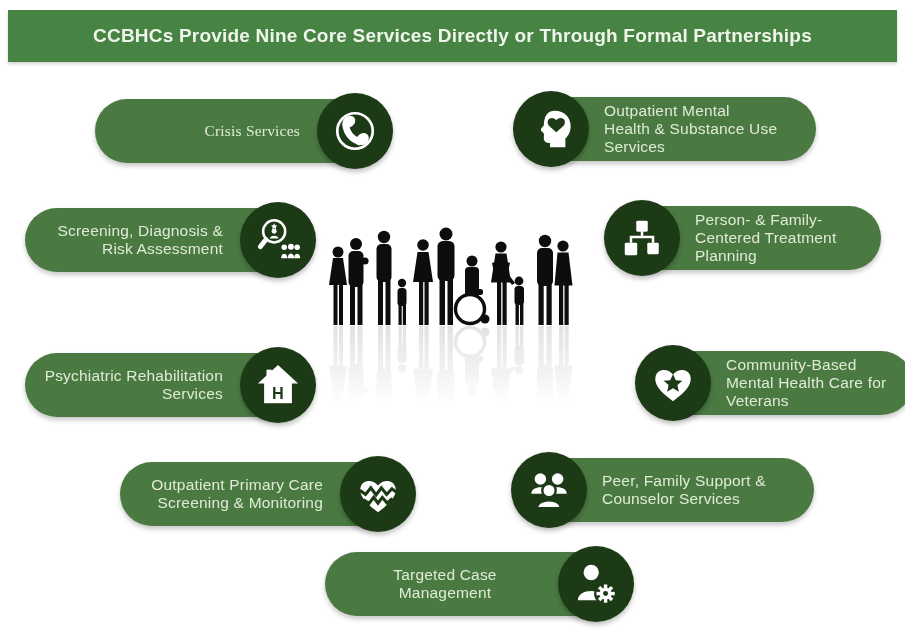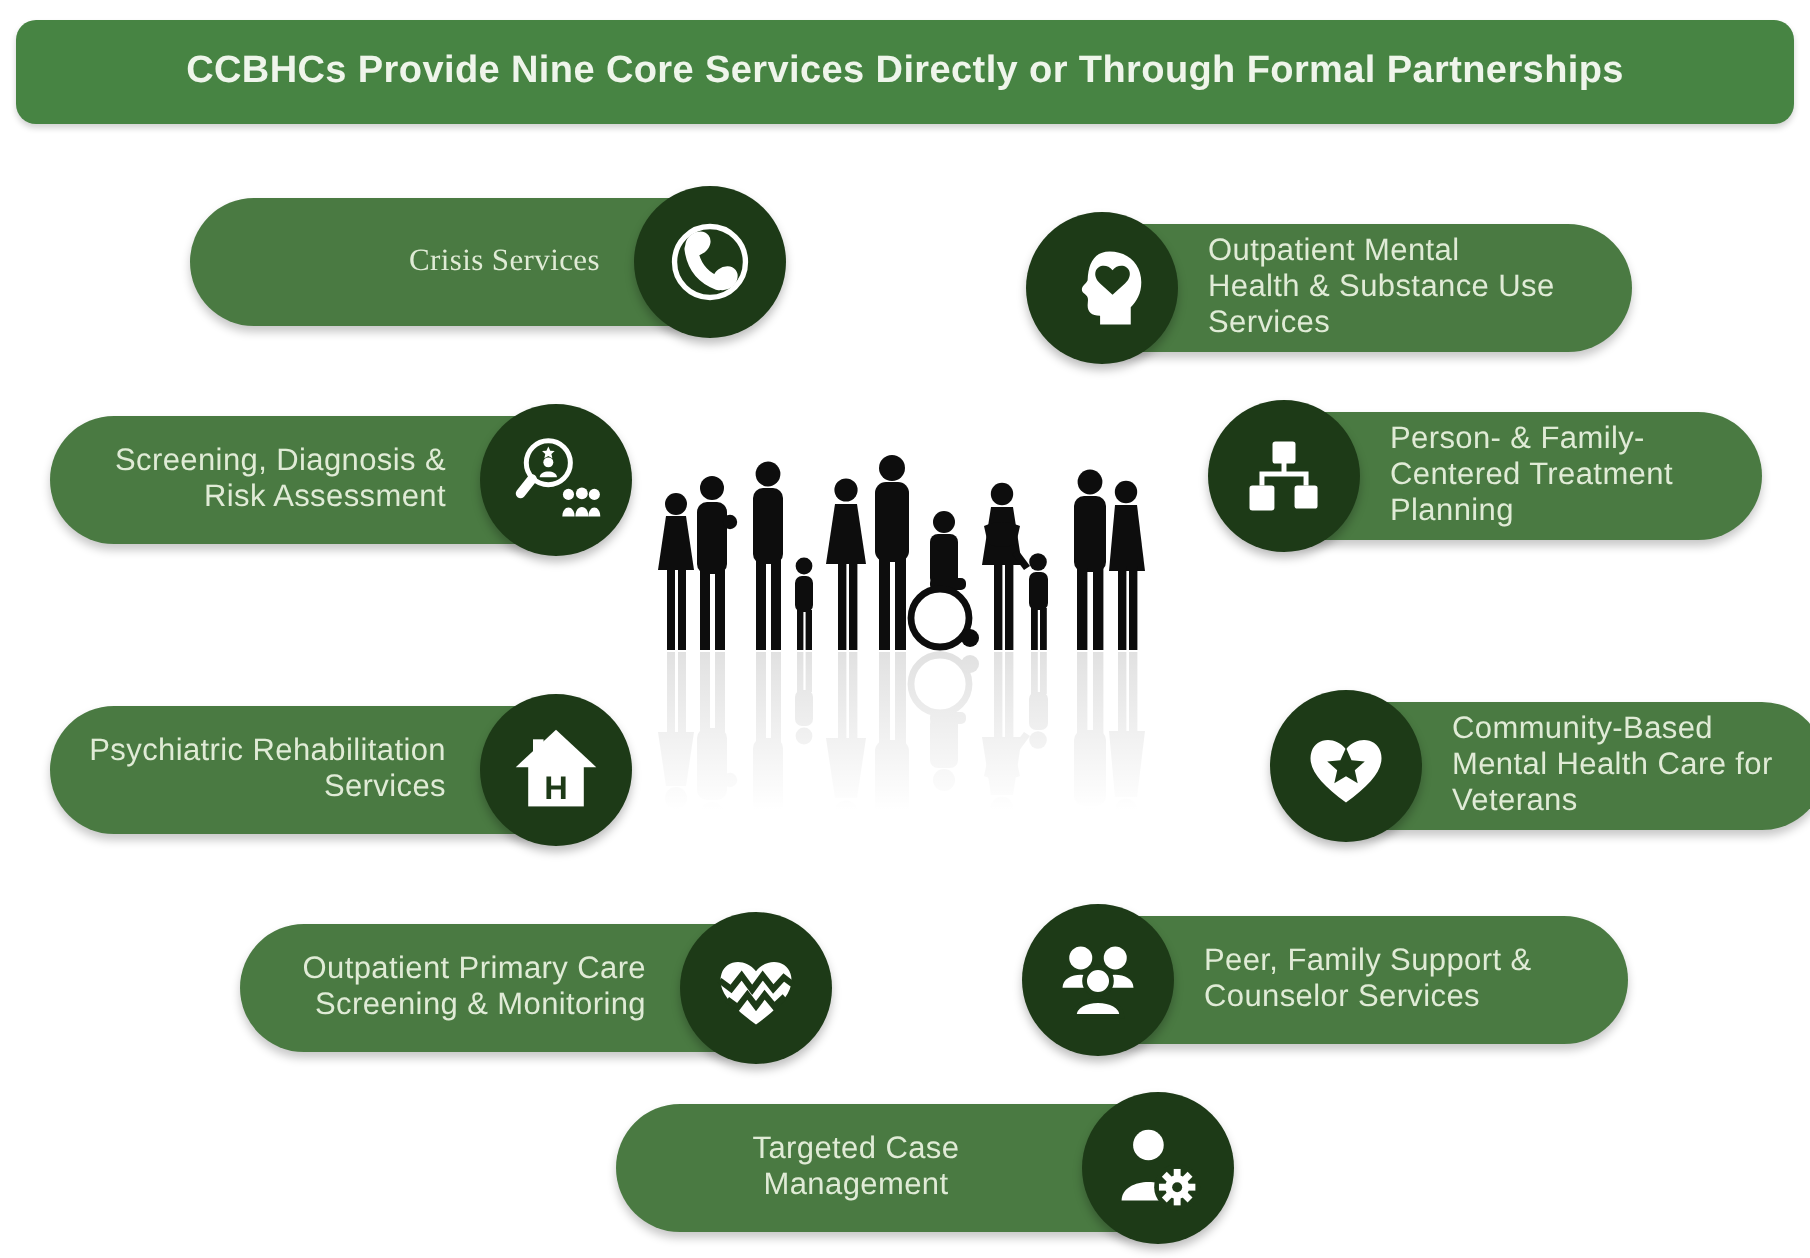--- a/index.html
+++ b/index.html
@@ -3,21 +3,20 @@
 <meta charset="utf-8">
 <style>
   * { margin: 0; padding: 0; box-sizing: border-box; }
   body { background: #ffffff; font-family: "Liberation Sans", sans-serif; }
   .canvas { position: relative; width: 905px; height: 629px; background: #fff; overflow: hidden; }
 
   .header {
     position: absolute; left: 8px; top: 10px; width: 889px; height: 52px;
     background: #478443; display: flex; align-items: center; justify-content: center;
     box-shadow: 0 2px 3px rgba(0,0,0,0.18);
-    border-radius: 10px;
   }
   .header h1 {
     color: #EFF5EB; font-size: 19px; font-weight: bold; letter-spacing: 0.2px;
   }
 
   .pill {
     position: absolute; height: 64px; background: #4A7A42; border-radius: 32px;
     display: flex; align-items: center; box-shadow: 0 3px 5px rgba(0,0,0,0.22);
   }
   .pill-label {
@@ -56,21 +55,21 @@
         <circle cx="24" cy="24" r="18.5" fill="none" stroke="#fff" stroke-width="2.8"></circle>
         <g transform="rotate(-38 24 24)" fill="#fff">
           <ellipse cx="25" cy="12.5" rx="7" ry="5.8"></ellipse>
           <ellipse cx="25" cy="35.5" rx="7" ry="5.8"></ellipse>
           <path d="M20.5 12.5 C16 20 16 28 20.5 35.5" stroke="#fff" stroke-width="7" fill="none" stroke-linecap="round"></path>
         </g>
       </svg>
     </span>
   </div>
 
-  <div class="pill icon-left" style="left:520px; top:97px; width:296px;margin-top:15px;">
+  <div class="pill icon-left" style="left:520px; top:97px; width:296px;">
     <span class="pill-label">Outpatient Mental
 Health &amp; Substance Use
 Services</span>
     <span class="badge">
       <svg viewBox="0 0 48 48">
         <path fill="#fff" d="M28 5 C38 5 44.5 12 44.5 21 C44.5 27 42 31 39 34 L39 43 L23 43 L23 38.5 C18.5 38.5 16.5 36.5 16.5 33 C16.5 31.3 17 30.2 16.4 28.7 C15.8 27.2 13.5 26.8 13.5 24.8 C13.5 22.8 15.5 22.2 16.5 20 C16.8 11 20 5 28 5 Z"></path>
         <path fill="#1D3A17" d="M29.5 27.5 L23 21.7 C21 19.8 20 17.5 20.7 15.3 C21.8 11.9 26.8 11.3 29.5 14.8 C32.2 11.3 37.2 11.9 38.3 15.3 C39 17.5 38 19.8 36 21.7 Z"></path>
       </svg>
     </span>
   </div>
@@ -156,21 +155,21 @@
 Screening &amp; Monitoring</span>
     <span class="badge">
       <svg viewBox="0 0 48 48">
         <path fill="#fff" d="M24 43 C10 33 3.5 24.5 6 16.5 C8.2 9.5 18 8 24 15.2 C30 8 39.8 9.5 42 16.5 C44.5 24.5 38 33 24 43 Z"></path>
         <path d="M5 20 L11 24.5 L16.5 17.5 L22 25 L27.5 17.5 L33 24.5 L38.5 18.5 L43 22" fill="none" stroke="#1D3A17" stroke-width="3.2"></path>
         <path d="M9 30 L14.5 34 L19.5 27.5 L24 33.5 L28.5 27.5 L33.5 33.5 L39 28.5" fill="none" stroke="#1D3A17" stroke-width="3.2"></path>
       </svg>
     </span>
   </div>
 
-  <div class="pill icon-right text-center" style="left:308px; top:552px; width:294px;">
+  <div class="pill icon-right text-center" style="left:325px; top:552px; width:294px;">
     <span class="pill-label">Targeted Case
 Management</span>
     <span class="badge">
       <svg viewBox="0 0 48 48">
         <circle cx="19" cy="12" r="8" fill="#fff"></circle>
         <path d="M5 41 C5 28 33 28 33 41 Z" fill="#fff"></path>
         <circle cx="34" cy="34" r="12" fill="#1D3A17"></circle>
         <g fill="#fff">
           <g transform="rotate(0 34 34)">
               <rect x="32.2" y="24.5" width="3.6" height="19"></rect>

